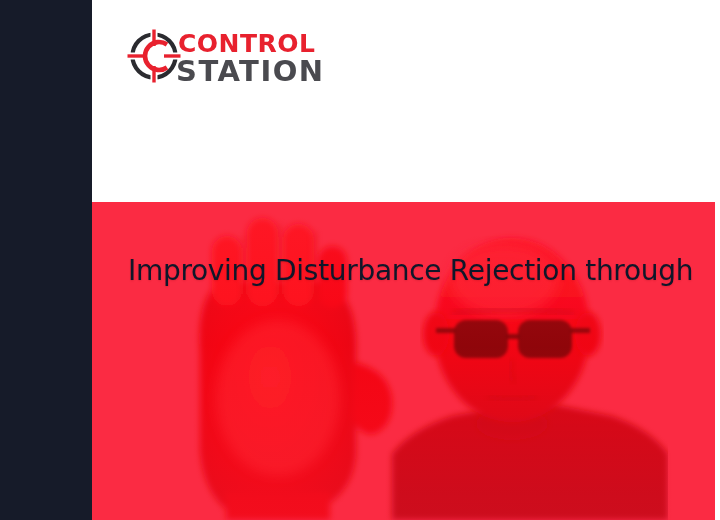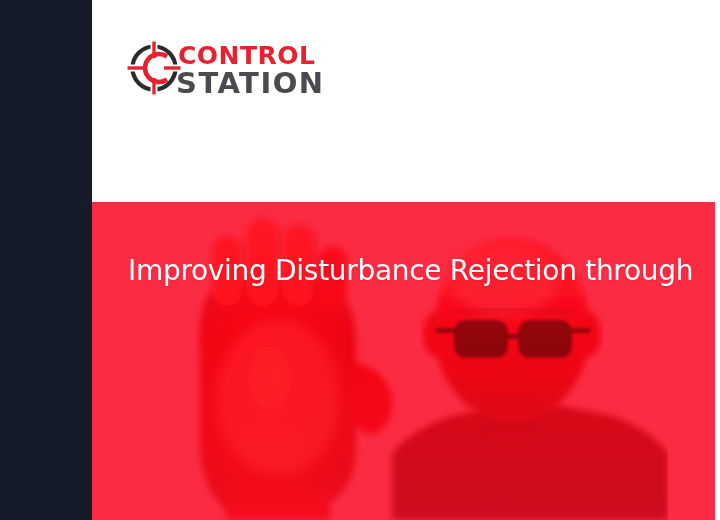--- a/index.html
+++ b/index.html
@@ -49,21 +49,21 @@
     width: 628px;
     height: 202px;
     background: #ffffff;
     z-index: 4;
   }
 
   
   .logo {
     position: absolute;
     left: 34px;           
-    top: 40px;
+    top: 28px;
     display: flex;
     align-items: center;
   }
   .logo-mark {
     width: 56px;
     height: 56px;
     flex: 0 0 56px;
     display: block;
   }
   .logo-words {
@@ -148,21 +148,21 @@
   
   .hero-head {
     position: absolute;
     left: 36px;            
     top: 48px;             
     width: 560px;
     font-family: "DejaVu Sans", sans-serif;
     font-size: 28px;
     font-weight: 400;
     line-height: 41px;
-    color: #ffffff;
+    color: #0f172a;
     letter-spacing: -0.3px;
     z-index: 5;
     text-shadow: 0 1px 2px rgba(120,0,10,0.18);
   }
   .hero-head .ln { display: block; white-space: nowrap; }
 </style>
 </head>
 <body>
 
 <div id="slide">

